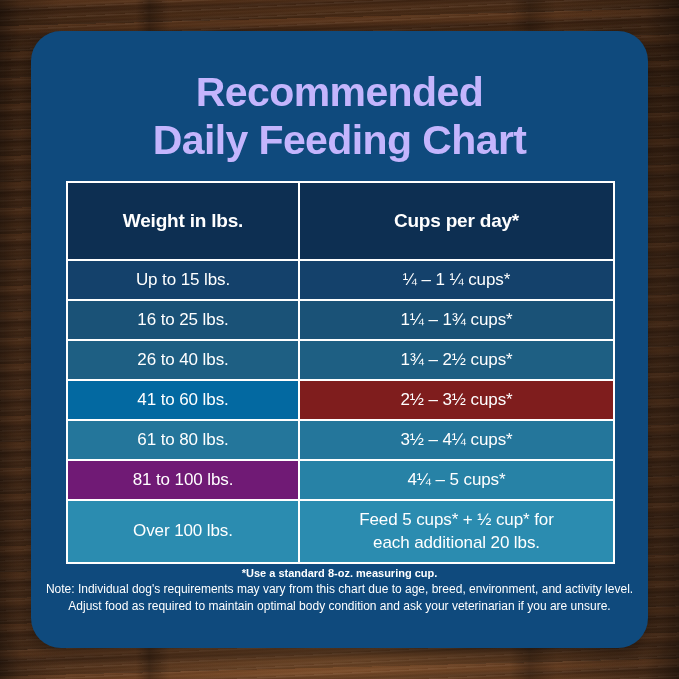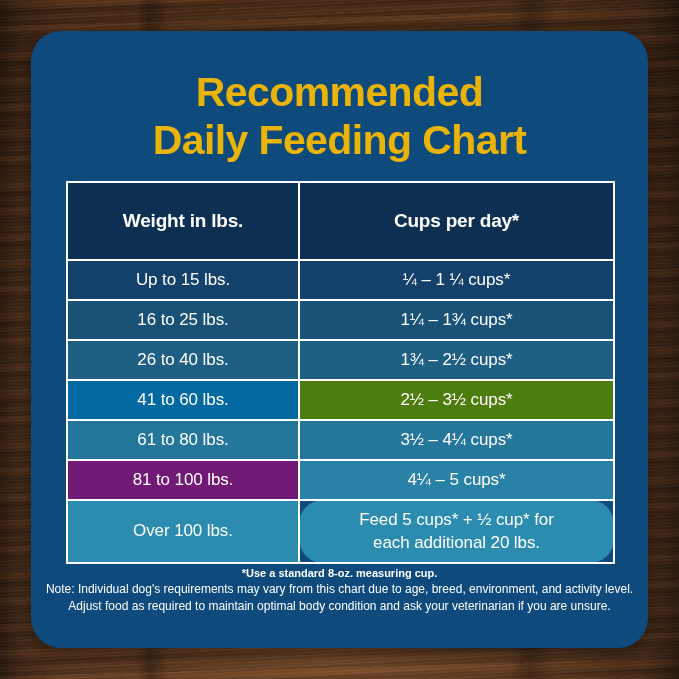--- a/index.html
+++ b/index.html
@@ -69,21 +69,21 @@
     border-radius:30px;
     box-shadow:0 6px 22px rgba(0,0,0,.55);
     overflow:hidden;
   }
 
   
   #title-block {
     position:absolute;
     left:0; right:0; top:38px;
     text-align:center;
-    color:#eab308;
+    color:#c4b5fd;
     font-weight:bold;
     font-size:41px;
     line-height:1.17;
     letter-spacing:-.6px;
   }
   .title-line { display:block; white-space:nowrap; }
 
   
   #feeding-table {
     position:absolute;
@@ -111,21 +111,20 @@
     height:40px;
     letter-spacing:-.1px;
   }
   .col-weight { width:232px; }
   .col-cups   { width:315px; }
 
   td.cell-multiline {
     line-height:1.38;
     padding:7px 20px;
     height:56px;
-    border-radius:24px;
   }
   .cell-line { display:block; white-space:nowrap; }
 
   
   #footnote {
     position:absolute;
     left:0; right:0; top:536px;
     text-align:center;
     color:#ffffff;
   }
@@ -177,21 +176,21 @@
         <td style="background: rgb(26, 82, 119);">1¼ – 1¾  cups*</td>
       </tr>
 
       <tr>
         <td style="background: rgb(30, 95, 131);">26 to 40 lbs.</td>
         <td style="background: rgb(30, 95, 131);">1¾ – 2½ cups*</td>
       </tr>
 
       <tr>
         <td style="background: #0369a1;">41 to 60 lbs.</td>
-        <td style="background: #4d7c0f;">2½ – 3½ cups*</td>
+        <td style="background: #7f1d1d;">2½ – 3½ cups*</td>
       </tr>
 
       <tr>
         <td style="background: rgb(36, 118, 155);">61 to 80 lbs.</td>
         <td style="background: rgb(36, 118, 155);">3½ – 4¼ cups*</td>
       </tr>
 
       <tr>
         <td style="background: #701a75;">81 to 100 lbs.</td>
         <td style="background: rgb(39, 130, 166);">4¼ – 5 cups*</td>

